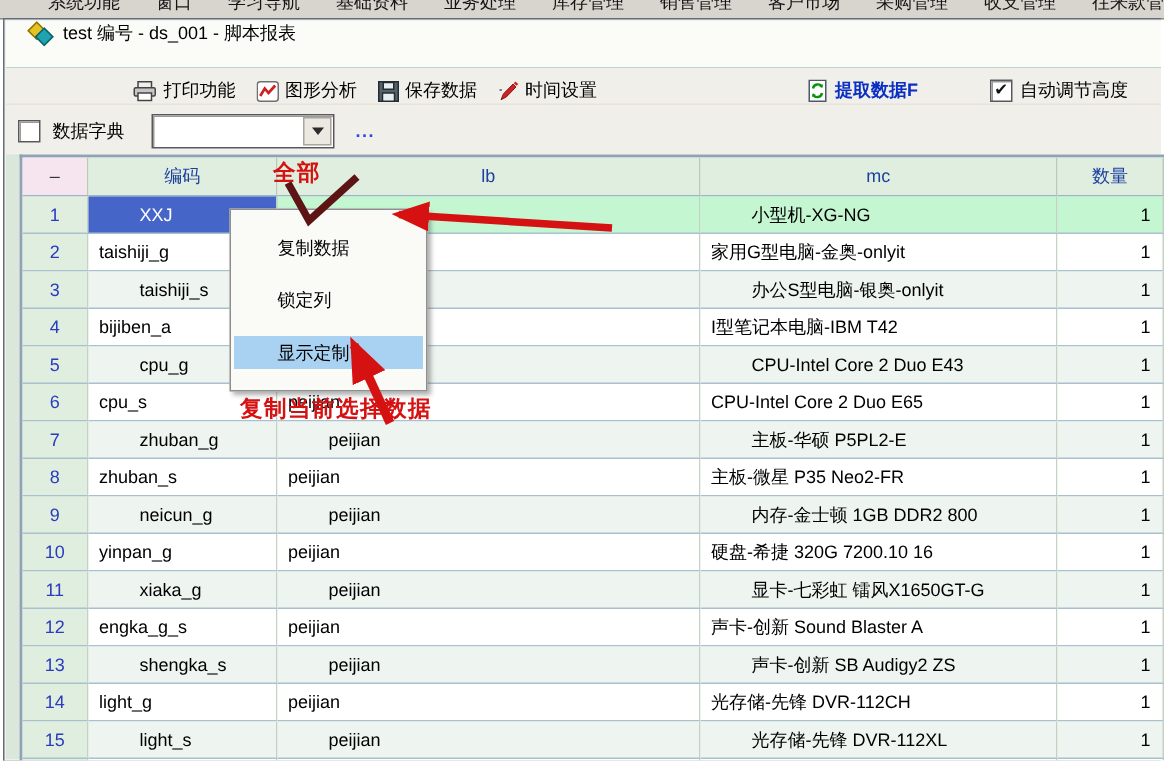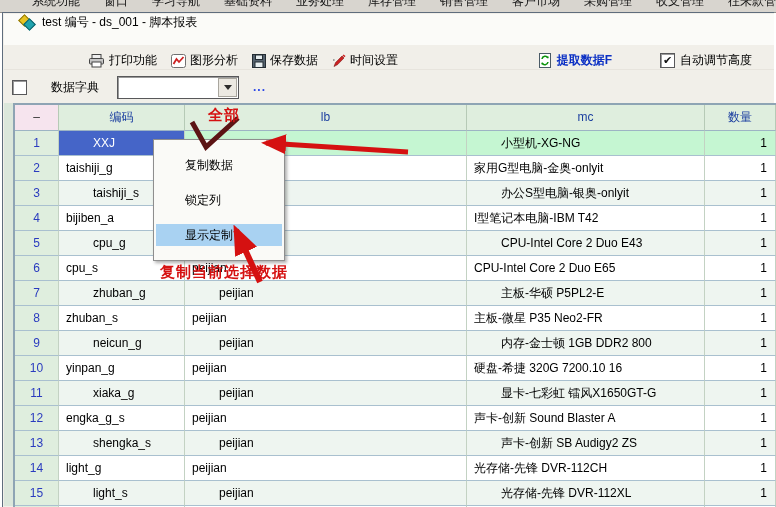--- a/index.html
+++ b/index.html
@@ -34,21 +34,21 @@
   .ticon{display:inline-flex;align-items:center;}
   #extract-button{display:flex;align-items:center;gap:5px;margin-left:auto;}
   #extract-label{color:#0a2fc4;font-weight:bold;}
   #auto-height{display:flex;align-items:center;gap:5px;margin-left:34px;margin-right:22px;}
   .checkbox{width:13px;height:13px;background:#fff;border:1px solid #58585a;
     box-shadow:inset 1px 1px 0 #9a9a9a;display:inline-flex;align-items:center;justify-content:center;
     font-size:11px;line-height:11px;color:#111;font-weight:bold;}
   
   #toolbar2{position:absolute;left:4px;top:69px;width:770px;height:34px;background:#f1efe9;
     display:flex;align-items:center;border-top:1px solid #e7e4dd;}
-  #dict-label{margin-left:24px;text-align:right;}
+  #dict-label{margin-left:8px;text-align:right;}
   #toolbar2 .checkbox{margin-left:8px;}
   #dict-combo{margin-left:18px;width:120px;height:21px;background:#fff;
     border:1px solid #58585a;box-shadow:inset 1px 1px 0 #9a9a9a;position:relative;}
   #dict-combo .arrow-btn{position:absolute;right:1px;top:1px;bottom:1px;width:17px;background:#ece9e2;
     border:1px solid #a9a69e;display:flex;align-items:center;justify-content:center;}
   #dict-combo .arrow-btn::after{content:"";width:0;height:0;border-left:4px solid transparent;
     border-right:4px solid transparent;border-top:5px solid #2b2b2b;}
   #more-button{margin-left:14px;color:#2a46e8;font-weight:bold;letter-spacing:1px;}
   
   #grid-gutter{position:absolute;left:4px;top:103px;width:9px;height:403px;background:#dbe7db;}
@@ -66,21 +66,21 @@
   .row-odd .cell:not(.c-num){background:#eef5f0;padding-left:34px;}
   .row-even .cell:not(.c-num){background:#ffffff;}
   .sel-cell{background:var(--sel-cell-bg) !important;color:#fff;}
   .sel-row{background:var(--sel-row-bg) !important;}
   
   #context-menu{position:absolute;left:153px;top:139px;width:130px;background:#fafaf7;
     border:1px solid #8e8e8e;box-shadow:2px 2px 3px rgba(80,80,80,.45);padding:1px 0;z-index:20;}
   .menu-item{height:22px;line-height:22px;padding-left:29px;color:#000;margin:13px 2px;}
   .menu-item.hl{background:var(--menu-hl);}
   
-  #anno-all{position:absolute;left:208px;top:106px;color:var(--anno-red);font-size:15px;
+  #anno-all{position:absolute;left:182px;top:106px;color:var(--anno-red);font-size:15px;
     font-weight:bold;z-index:40;letter-spacing:1px;}
   #anno-copy{position:absolute;left:160px;top:226px;color:var(--anno-red);font-size:15px;
     font-weight:bold;z-index:40;letter-spacing:1px;margin-top:37px;}
   #overlay-svg{position:absolute;left:0;top:0;width:776px;height:507px;z-index:30;pointer-events:none;}
 </style>
 </head>
 <body>
 
 <div id="menubar">
   <div class="mb-row">

